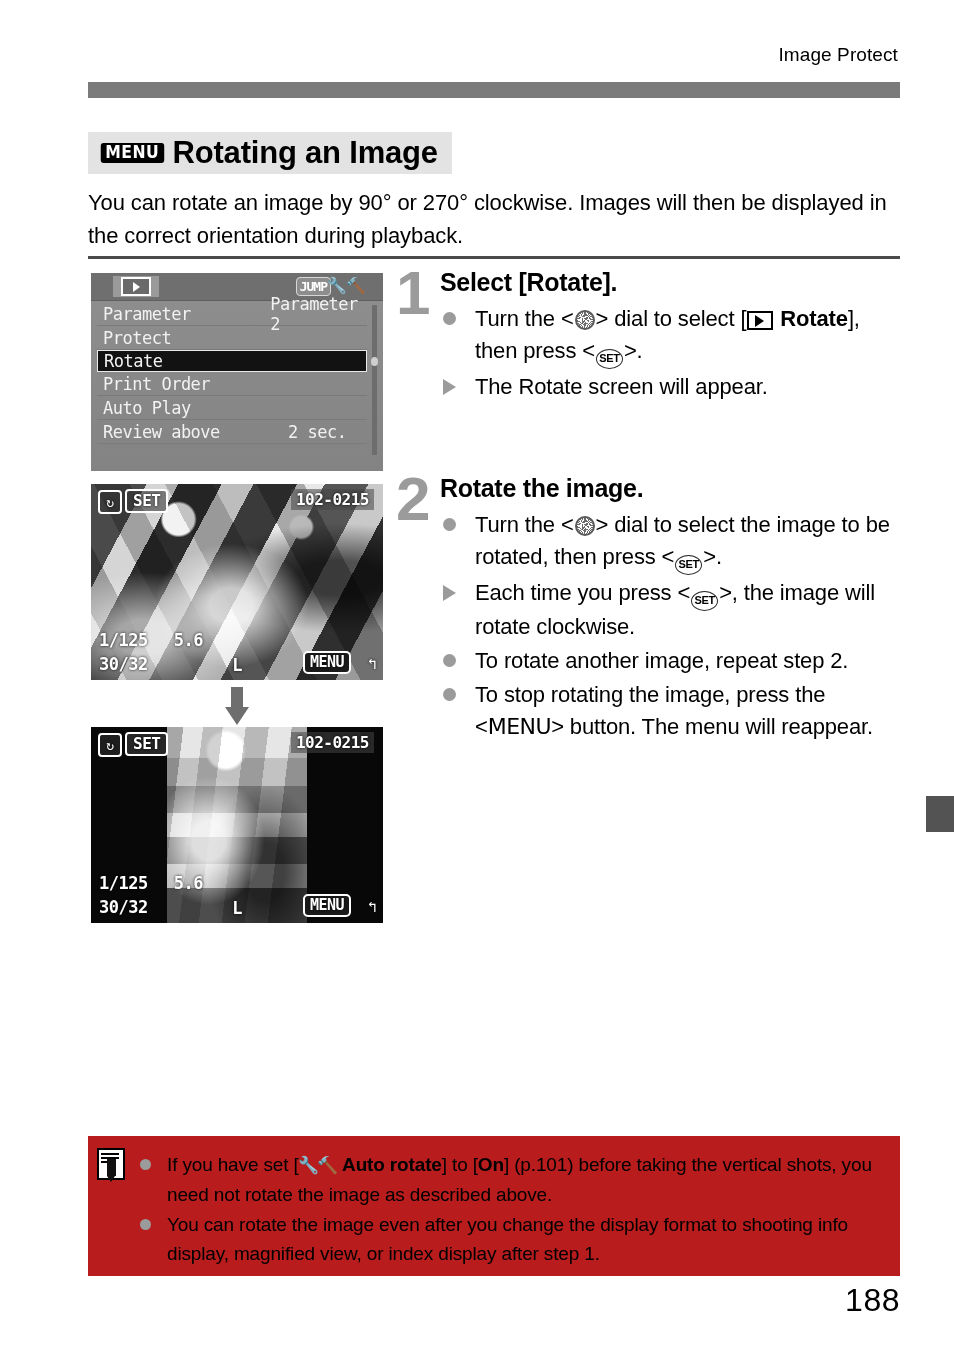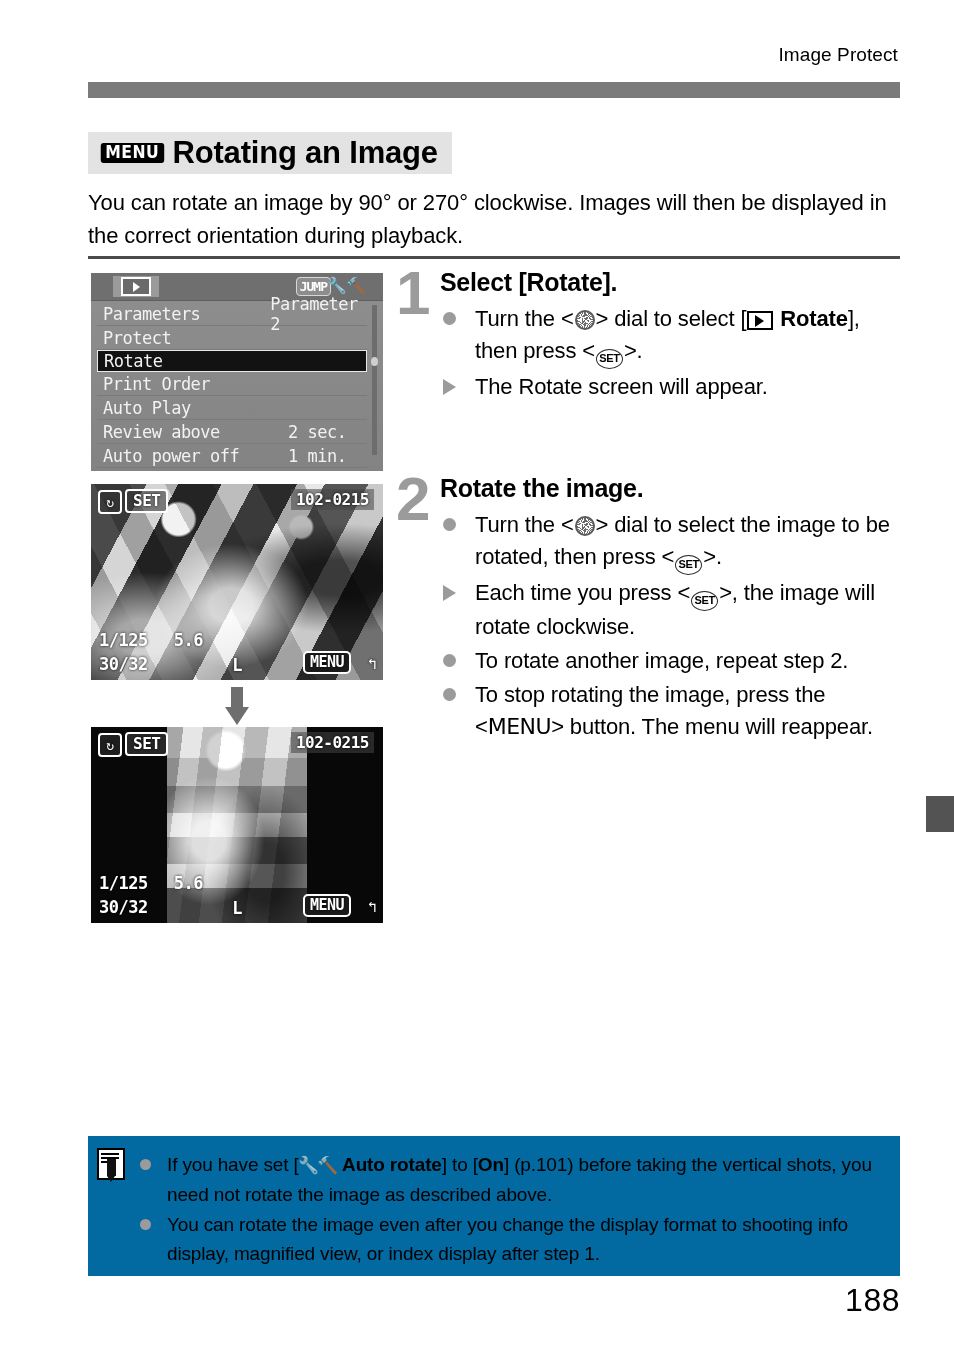--- a/index.html
+++ b/index.html
@@ -458,21 +458,21 @@
     background: #535353;
   }
 
   
   .note-box {
     position: absolute;
     left: 88px;
     top: 1136px;
     width: 812px;
     height: 140px;
-    background: #0369a1;
+    background: #b91c1c;
     box-sizing: border-box;
   }
   .note-icon {
     position: absolute;
     left: 9px; top: 12px;
     width: 28px; height: 32px;
   }
   .note-icon .page {
     position: absolute;
     inset: 0;
@@ -562,21 +562,21 @@
   <div class="lcd">
     <div class="lcd-tabbar">
       <div class="tab-play">
           <span class="play-glyph"></span>
         </div>
       <div class="tab-jump">JUMP</div>
       <div class="tab-tools">🔧🔨</div>
     </div>
     <div class="lcd-list">
       <div class="lcd-row">
-        <span class="lbl">Parameters</span>
+        <span class="lbl">Parameter</span>
         <span class="val">Parameter 2</span>
       </div>
       <div class="lcd-row">
         <span class="lbl">Protect</span>
         <span class="val"></span>
       </div>
       <div class="lcd-row selected">
         <span class="lbl">Rotate</span>
         <span class="val"></span>
       </div>
@@ -584,24 +584,20 @@
         <span class="lbl">Print Order</span>
         <span class="val"></span>
       </div>
       <div class="lcd-row">
         <span class="lbl">Auto Play</span>
         <span class="val"></span>
       </div>
       <div class="lcd-row">
         <span class="lbl">Review above</span>
         <span class="val">2 sec.</span>
-      </div>
-      <div class="lcd-row">
-        <span class="lbl">Auto power off</span>
-        <span class="val">1 min.</span>
       </div>
     </div>
     <div class="lcd-scroll">
         <div class="thumb"></div>
       </div>
   </div>
 </div>
 
 <div class="fig fig-photo1">
   <div class="photo-lcd">

